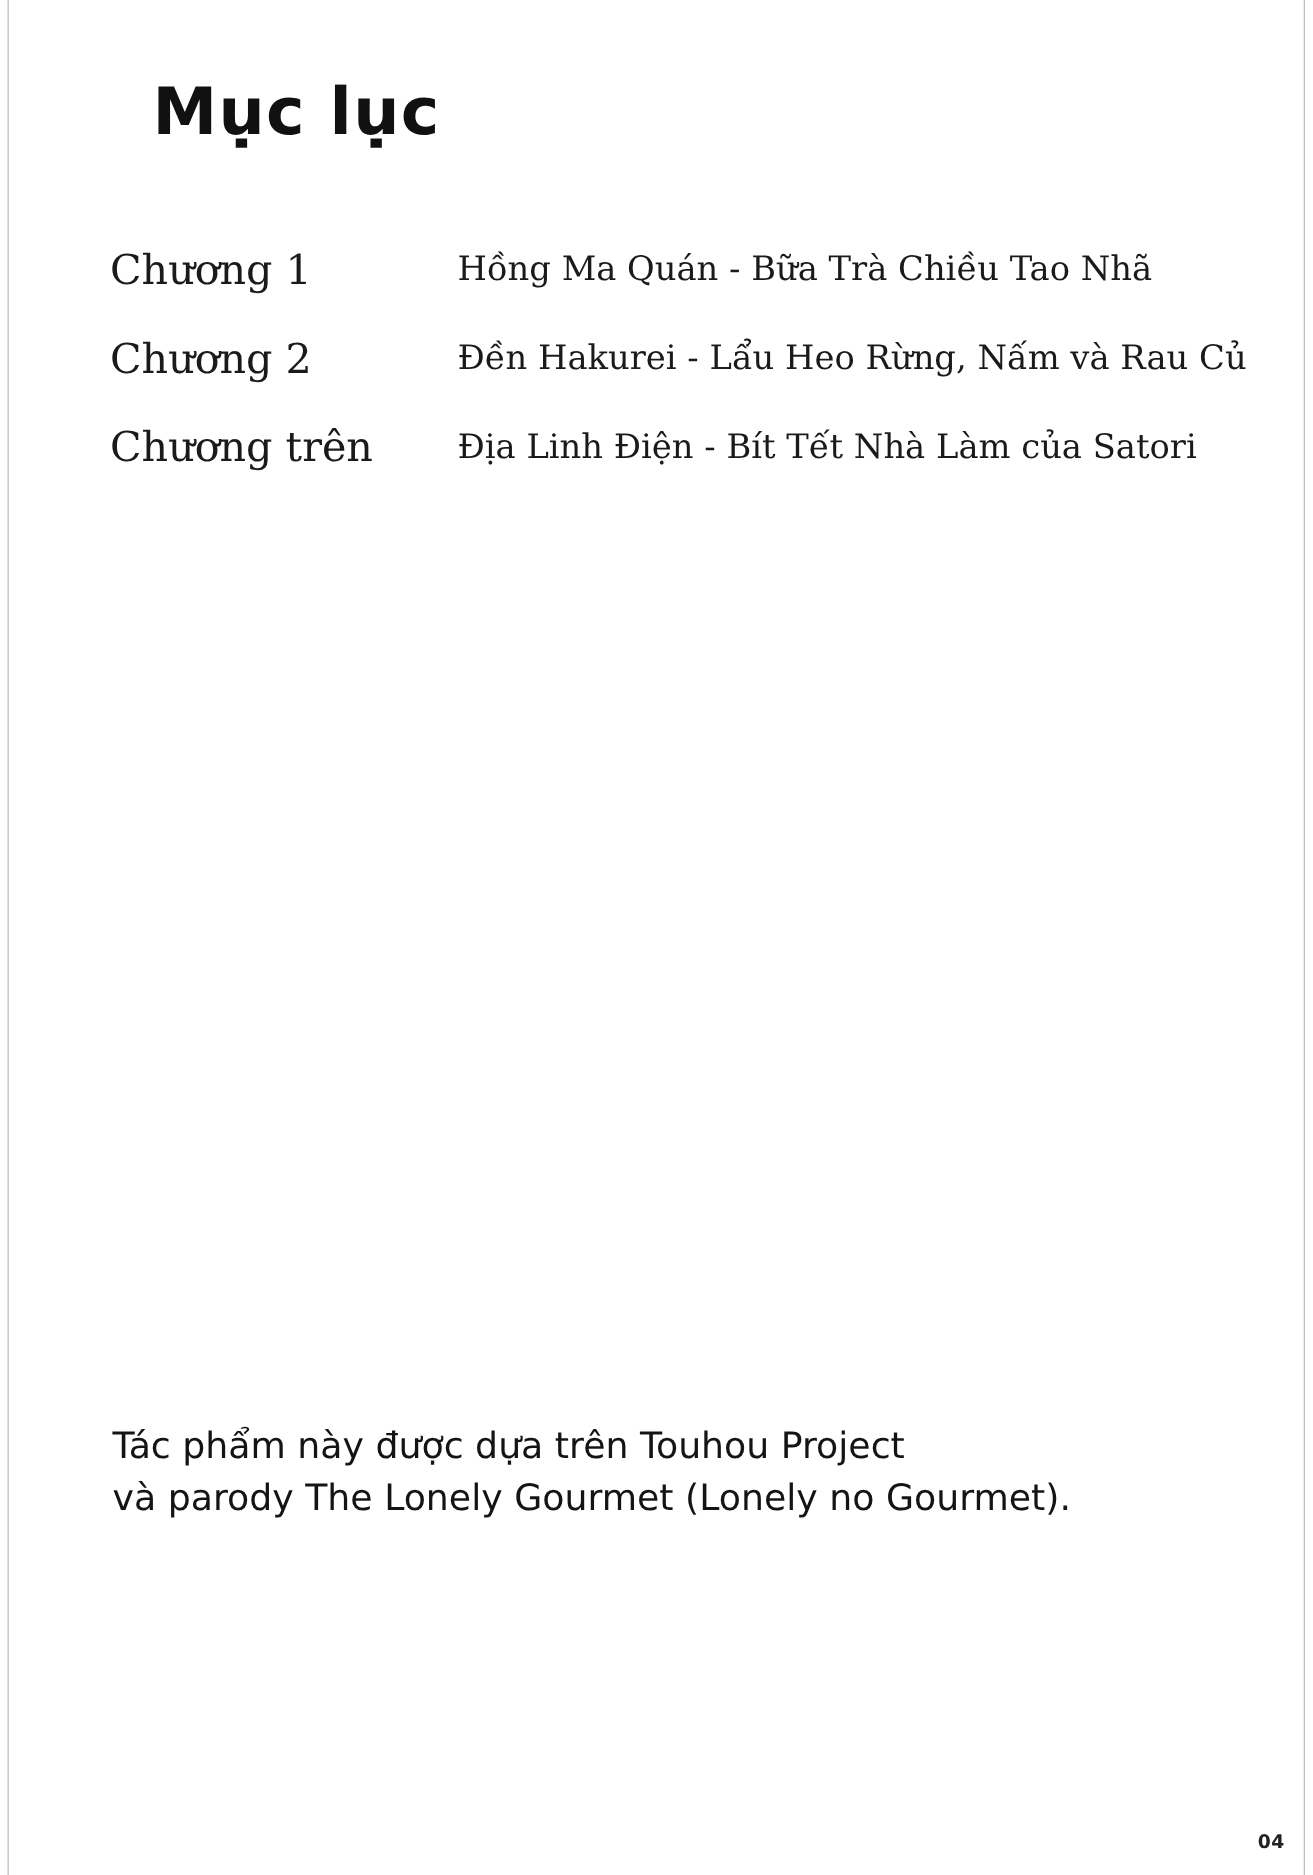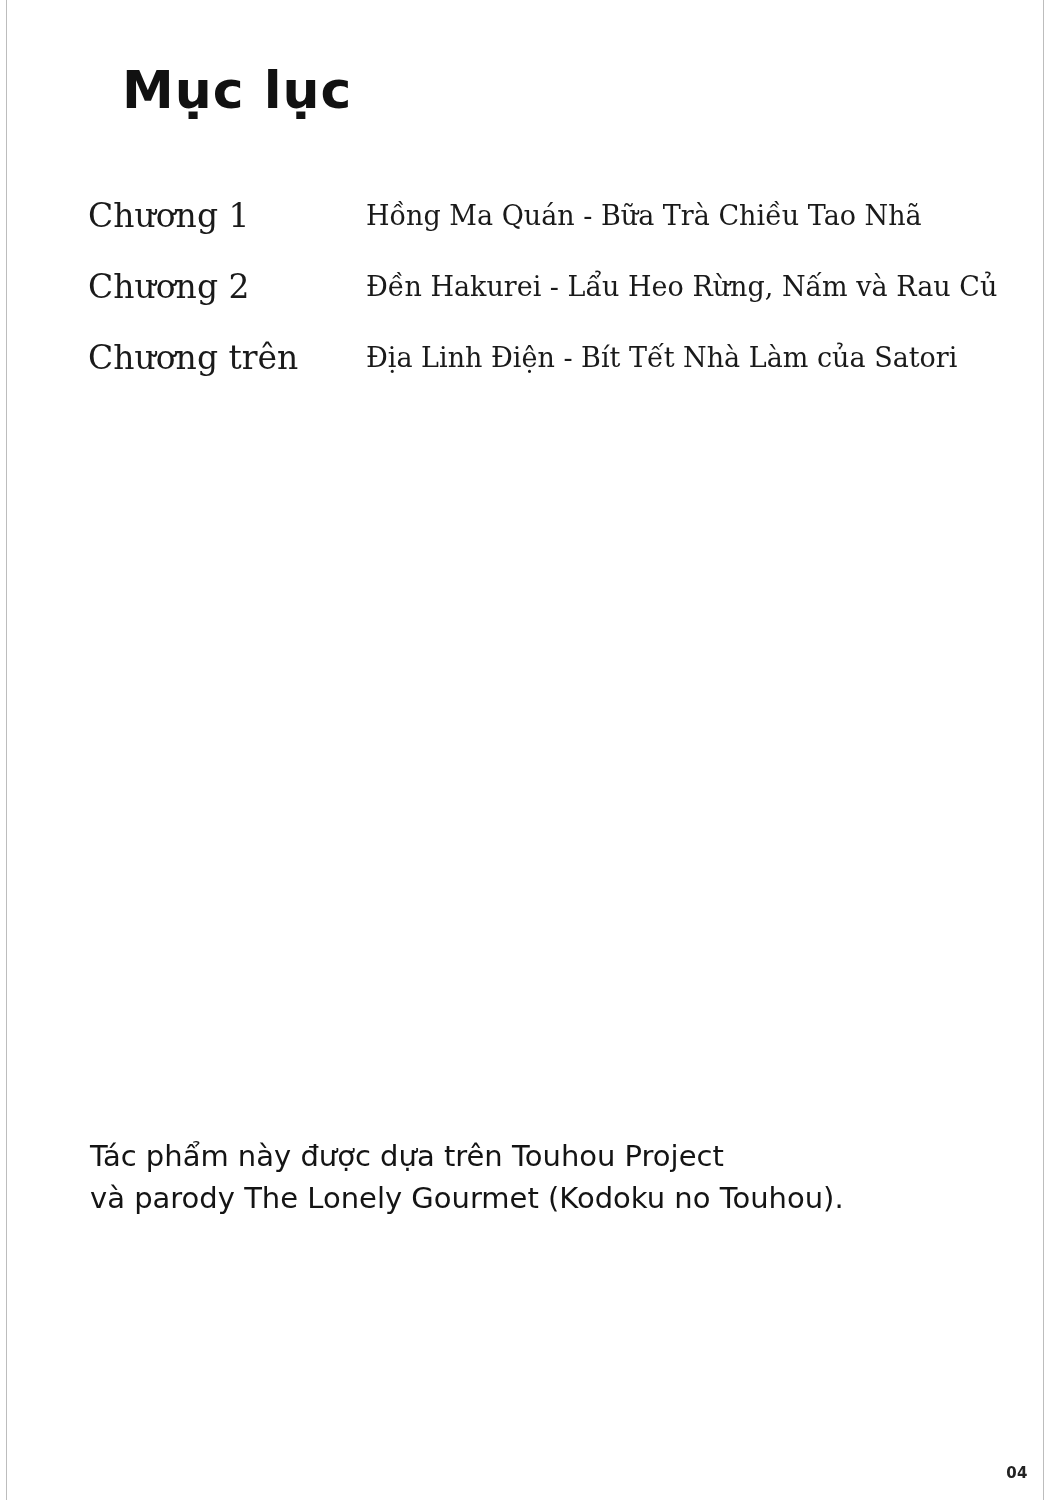--- a/index.html
+++ b/index.html
@@ -116,18 +116,18 @@
 
     <div class="toc-row">
       <div class="toc-label">Chương trên</div>
       <div class="toc-text">Địa Linh Điện - Bít Tết Nhà Làm của Satori</div>
     </div>
 
   </div>
 
   <div class="note">
     <div class="note-line">Tác phẩm này được dựa trên Touhou Project</div>
-    <div class="note-line">và parody The Lonely Gourmet (Kodoku no Touhou).</div>
+    <div class="note-line">và parody The Lonely Gourmet (Lonely no Gourmet).</div>
   </div>
 
   <div class="page-number">04</div>
 
 </div>
 
 </body></html>

